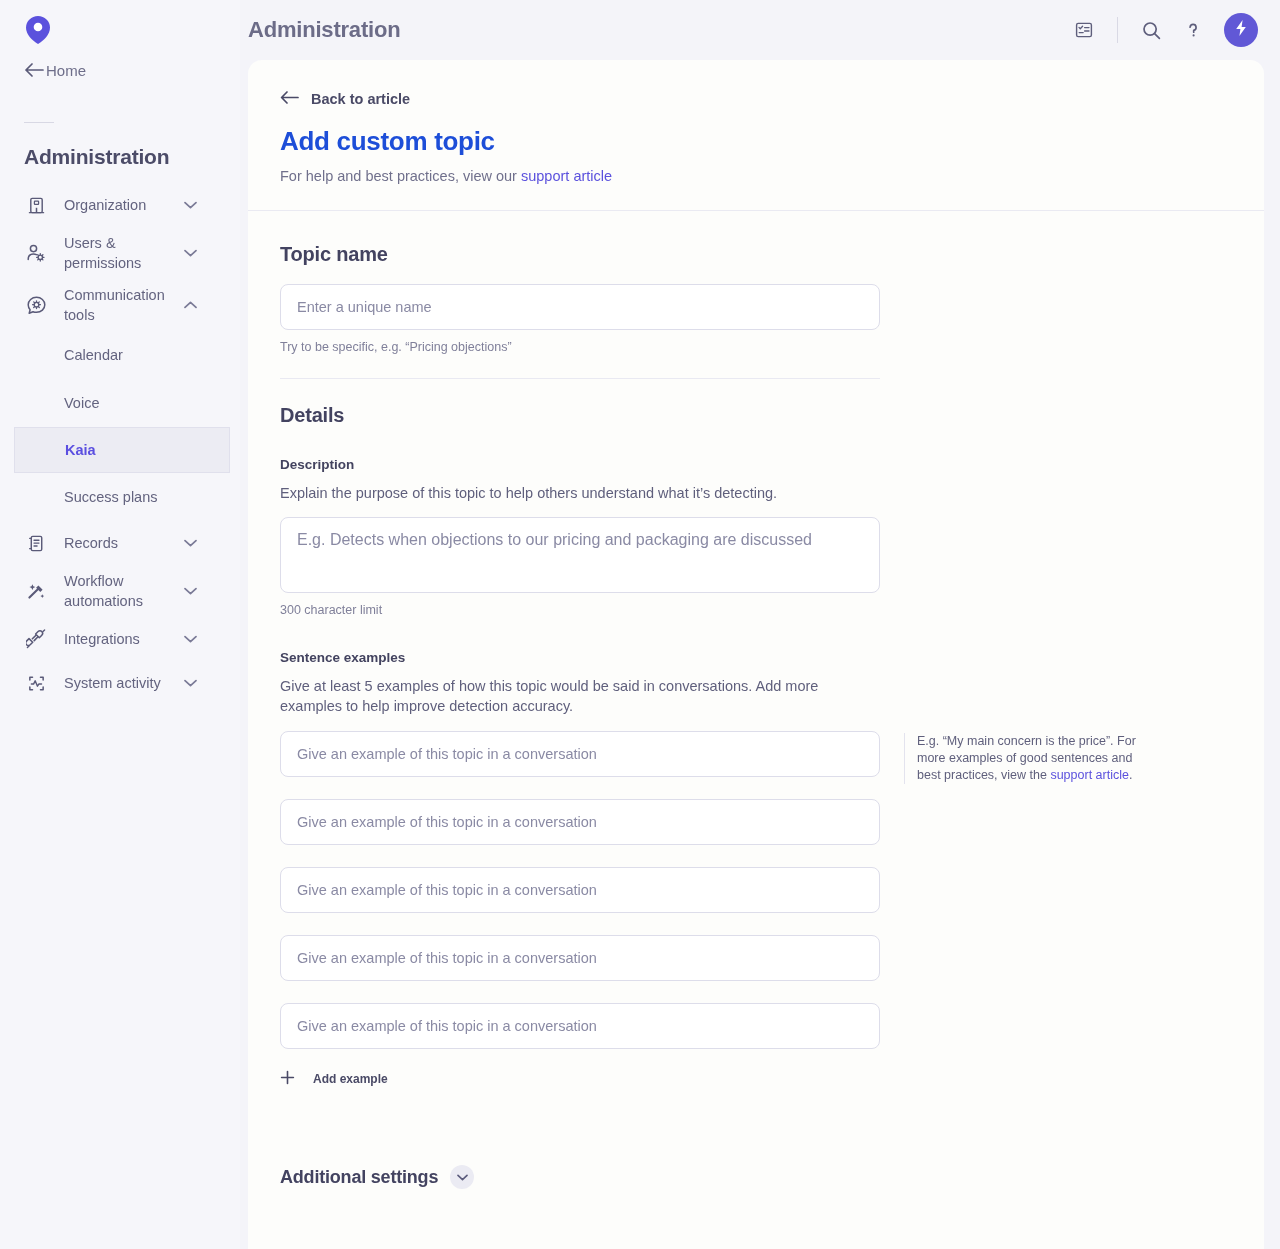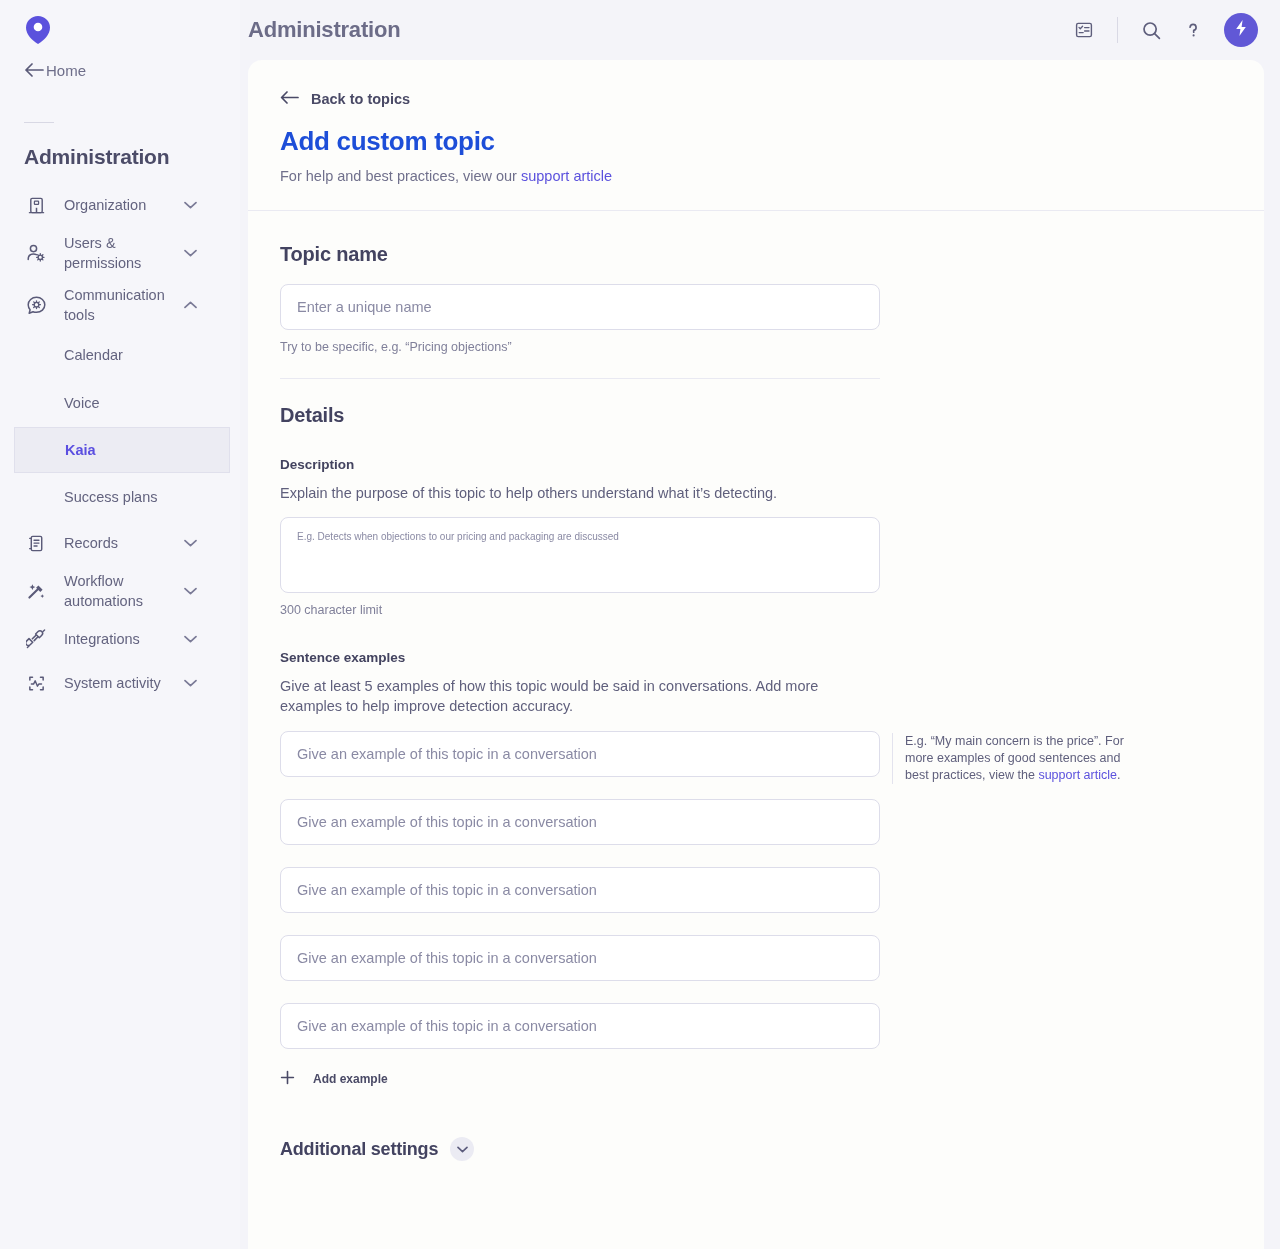--- a/index.html
+++ b/index.html
@@ -245,34 +245,34 @@
   }
 
   .ta {
     width: 600px;
     height: 76px;
     border: 1px solid #ddddea;
     border-radius: 8px;
     background: #ffffff;
     padding: 13px 16px;
     font-family: "Liberation Sans", sans-serif;
-    font-size: 10px;
+    font-size: 16px;
     color: #3b82f6;
     outline: none;
     resize: none;
     display: block;
   }
   .ta::placeholder { color: #8a8aa4; }
 
   .examples-row { display: flex; align-items: flex-start; }
   .examples-col { width: 600px; flex: 0 0 600px; }
   .example-inp { margin-bottom: 22px; }
 
   .side-note {
-    margin-left: 12px;
+    margin-left: 24px;
     padding-left: 12px;
     border-left: 1px solid #e3e3ee;
     width: 248px;
     font-size: 12.5px;
     line-height: 17px;
     color: #5f5f7c;
     margin-top: 2px;
   }
 
   .add-row {
@@ -283,21 +283,21 @@
     font-weight: bold;
     color: #4a4a66;
     cursor: pointer;
     margin-top: -2px;
   }
 
   .additional {
     display: flex;
     align-items: center;
     gap: 12px;
-    margin-top: 48px;
+    margin-top: 76px;
   }
   .additional-title {
     font-size: 18px;
     font-weight: bold;
     color: #434360;
     letter-spacing: -0.2px;
   }
   .round-chev {
     width: 24px; height: 24px;
     border-radius: 50%;
@@ -508,21 +508,21 @@
 
     <section class="card">
 
       <div class="card-head">
         <div class="back-link">
           <span>
             <svg width="19" height="13" viewBox="0 0 19 13">
                 <path d="M7 1 L1.6 6.5 L7 12 M1.6 6.5 H18" stroke="#4a4a66" stroke-width="1.7" fill="none" stroke-linecap="round" stroke-linejoin="round"></path>
               </svg>
           </span>
-          <span>Back to topics</span>
+          <span>Back to article</span>
         </div>
 
         <h1 class="page-title">Add custom topic</h1>
 
         <p class="page-sub">
           <span>For help and best practices, view our</span>
           <a class="lnk">support article</a>
         </p>
       </div>
 

